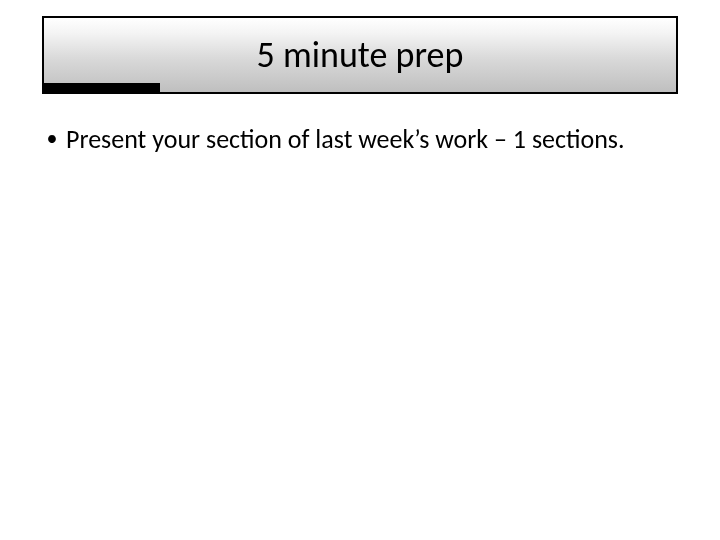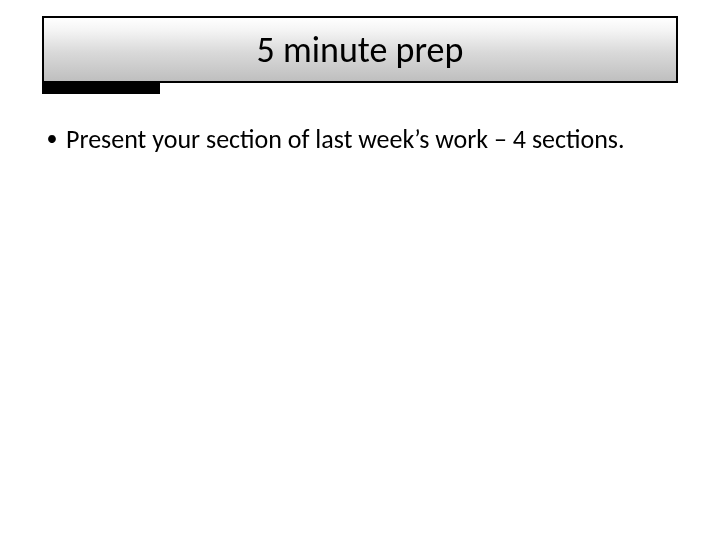--- a/index.html
+++ b/index.html
@@ -13,21 +13,21 @@
     width: 720px;
     height: 540px;
     position: relative;
     background: #ffffff;
   }
   .title-box {
     position: absolute;
     top: 16px;
     left: 42px;
     width: 636px;
-    height: 67px;
+    height: 78px;
     border: 2px solid #000000;
     background: linear-gradient(to bottom, #ffffff 0%, #f4f4f4 20%, #d9d9d9 55%, #bfbfbf 100%);
     display: flex;
     align-items: center;
     justify-content: center;
   }
   .title-text {
     font-size: 36px;
     color: #000000;
     font-weight: 400;
@@ -71,17 +71,17 @@
 
   <div class="title-box">
     <div class="title-text">5 minute prep</div>
   </div>
 
   <div class="black-tab"></div>
 
   <div class="body-area">
     <div class="bullet-item">
       <div class="bullet-marker">•</div>
-      <div class="bullet-text">Present your section of last week’s work – 4 sections.</div>
+      <div class="bullet-text">Present your section of last week’s work – 1 sections.</div>
     </div>
   </div>
 
 </div>
 
 </body></html>

